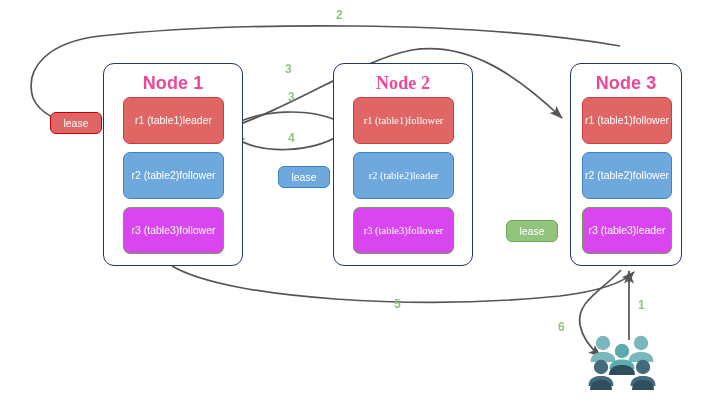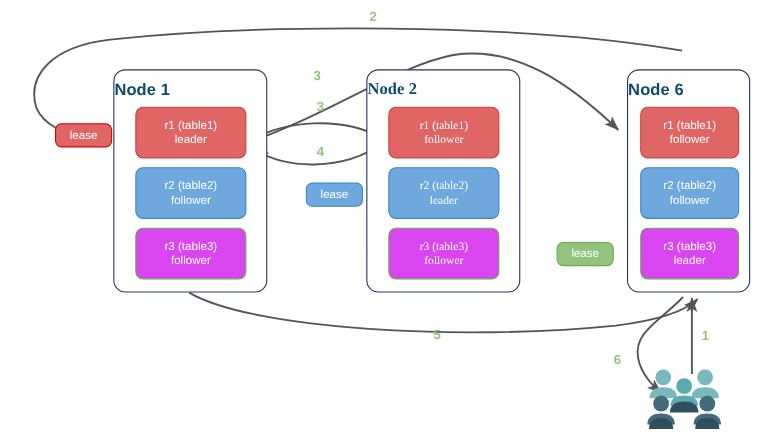--- a/index.html
+++ b/index.html
@@ -28,37 +28,36 @@
   }
   .node {
     position: absolute;
     box-sizing: border-box;
     border: 1.6px solid #24365e;
     border-radius: 11px;
     background: #ffffff;
     z-index: 3;
   }
   .node-title {
-    text-align: left;
-    font-size: 15px;
+    text-align: center;
+    font-size: 18px;
     font-weight: bold;
-    color: #0c4a6e;
+    color: #ec4899;
     margin-top: 9px;
     letter-spacing: 0.1px;
   }
   .replica {
     position: absolute;
     box-sizing: border-box;
     border-radius: 7px;
     color: #ffffff;
     font-size: 10.5px;
     line-height: 13px;
     text-align: center;
     display: flex;
-    flex-direction: column;
     align-items: center;
     justify-content: center;
     border-width: 1.4px;
     border-style: solid;
   }
   .rep-red    { background: #e06666; border-color: #cc3f3f; }
   .rep-blue   { background: #6fa8dc; border-color: #3d85c6; }
   .rep-green  { background: #d946ef; border-color: #6aa84f; }
 
   .lease {
@@ -165,21 +164,21 @@
       <span>r2 (table2)</span>
       <span>leader</span>
     </div>
     <div class="replica rep-green" style="left:19px; top:143px; width:101px; height:47px;">
       <span>r3 (table3)</span>
       <span>follower</span>
     </div>
   </div>
 
   <div class="node" style="left:570px; top:63px; width:112px; height:203px;">
-    <div class="node-title">Node 6</div>
+    <div class="node-title">Node 3</div>
     <div class="replica rep-red" style="left:11px; top:33px; width:90px; height:47px;">
       <span>r1 (table1)</span>
       <span>follower</span>
     </div>
     <div class="replica rep-blue" style="left:11px; top:88px; width:90px; height:47px;">
       <span>r2 (table2)</span>
       <span>follower</span>
     </div>
     <div class="replica rep-green" style="left:11px; top:143px; width:90px; height:47px;">
       <span>r3 (table3)</span>

